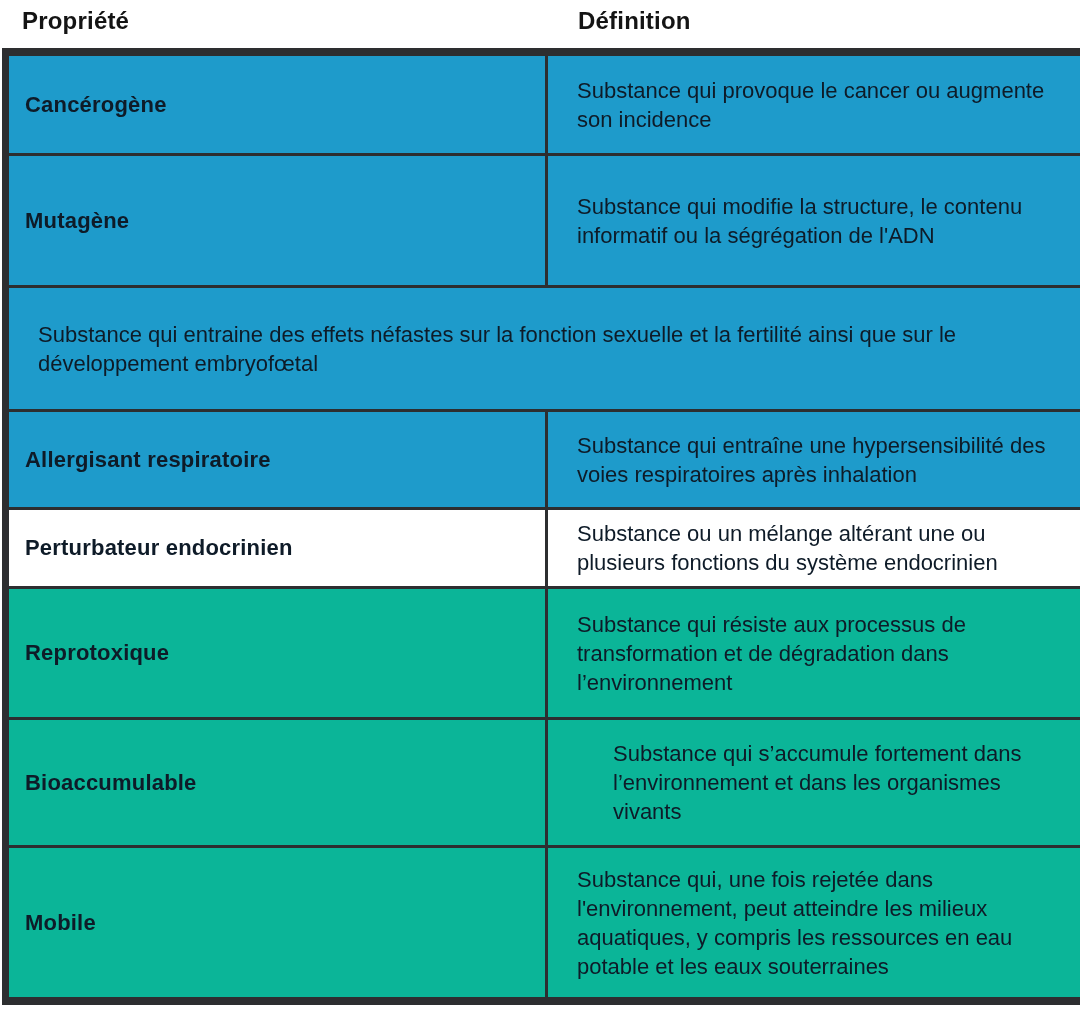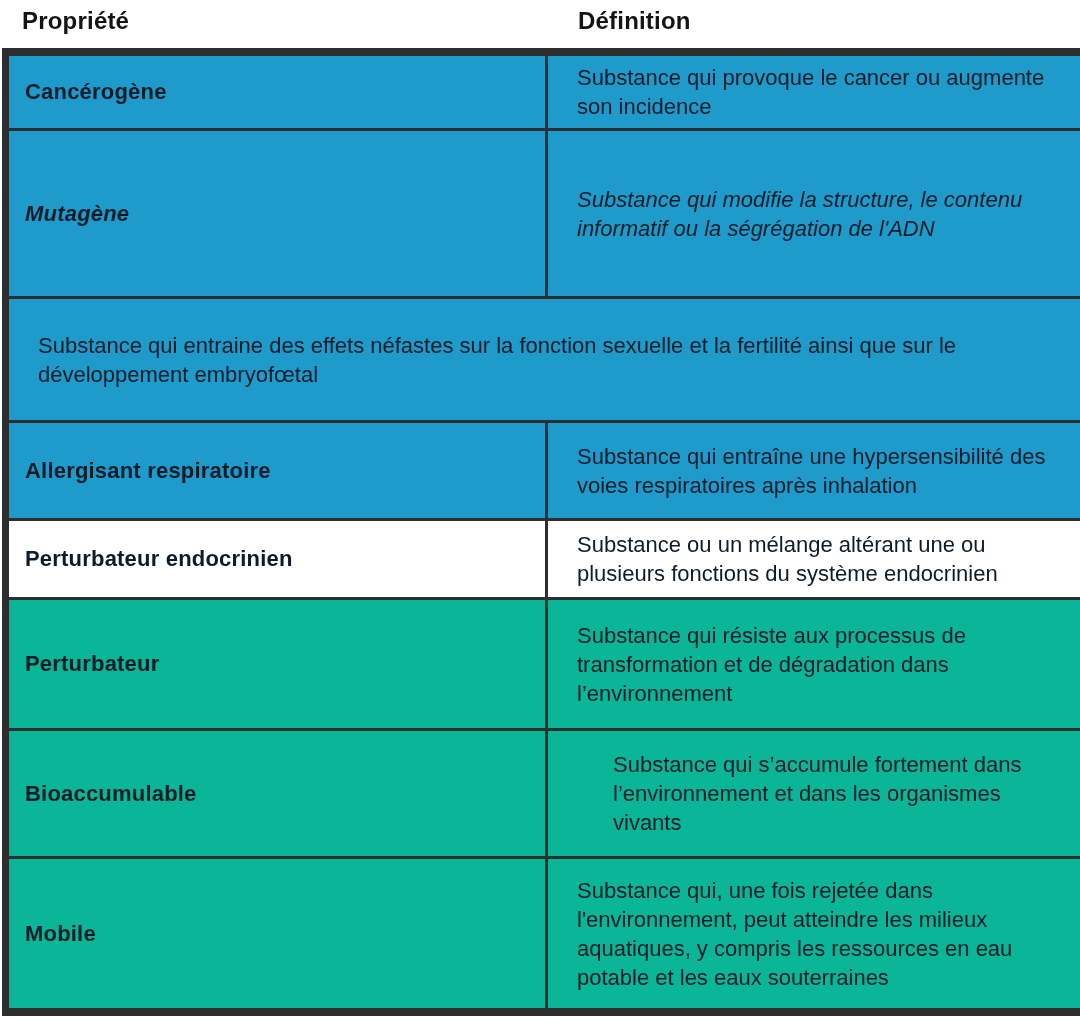--- a/index.html
+++ b/index.html
@@ -35,22 +35,22 @@
   .row {
     display: flex;
     border-bottom: 3px solid var(--border);
   }
   .row:last-child { border-bottom: none; }
 
   .row.blue  { background: var(--blue); }
   .row.white { background: var(--white); }
   .row.green { background: var(--green); }
 
-  .row:nth-child(1) { height: 75px; }
-  .row:nth-child(2) { height: 168px; font-style: italic; }
+  .row:nth-child(1) { height: 100px; }
+  .row:nth-child(2) { height: 132px; }
   .row:nth-child(3) { height: 124px; }
   .row:nth-child(4) { height: 98px;  }
   .row:nth-child(5) { height: 79px;  }
   .row:nth-child(6) { height: 131px; }
   .row:nth-child(7) { height: 128px; gap: 36px; }
   .row:nth-child(8) { height: 149px; }
 
   .cell-prop {
     width: 539px;
     flex: 0 0 539px;
@@ -97,21 +97,21 @@
     </div>
     <div class="row blue">
       <div class="cell-prop">Allergisant respiratoire</div>
       <div class="cell-def">Substance qui entraîne une hypersensibilité des voies respiratoires après inhalation</div>
     </div>
     <div class="row white">
       <div class="cell-prop">Perturbateur endocrinien</div>
       <div class="cell-def">Substance ou un mélange altérant une ou plusieurs fonctions du système endocrinien</div>
     </div>
     <div class="row green">
-      <div class="cell-prop">Perturbateur</div>
+      <div class="cell-prop">Reprotoxique</div>
       <div class="cell-def">Substance qui résiste aux processus de transformation et de dégradation dans l’environnement</div>
     </div>
     <div class="row green">
       <div class="cell-prop">Bioaccumulable</div>
       <div class="cell-def">Substance qui s’accumule fortement dans l’environnement et dans les organismes vivants</div>
     </div>
     <div class="row green">
       <div class="cell-prop">Mobile</div>
       <div class="cell-def">Substance qui, une fois rejetée dans l'environnement, peut atteindre les milieux aquatiques, y compris les ressources en eau potable et les eaux souterraines</div>
     </div>

